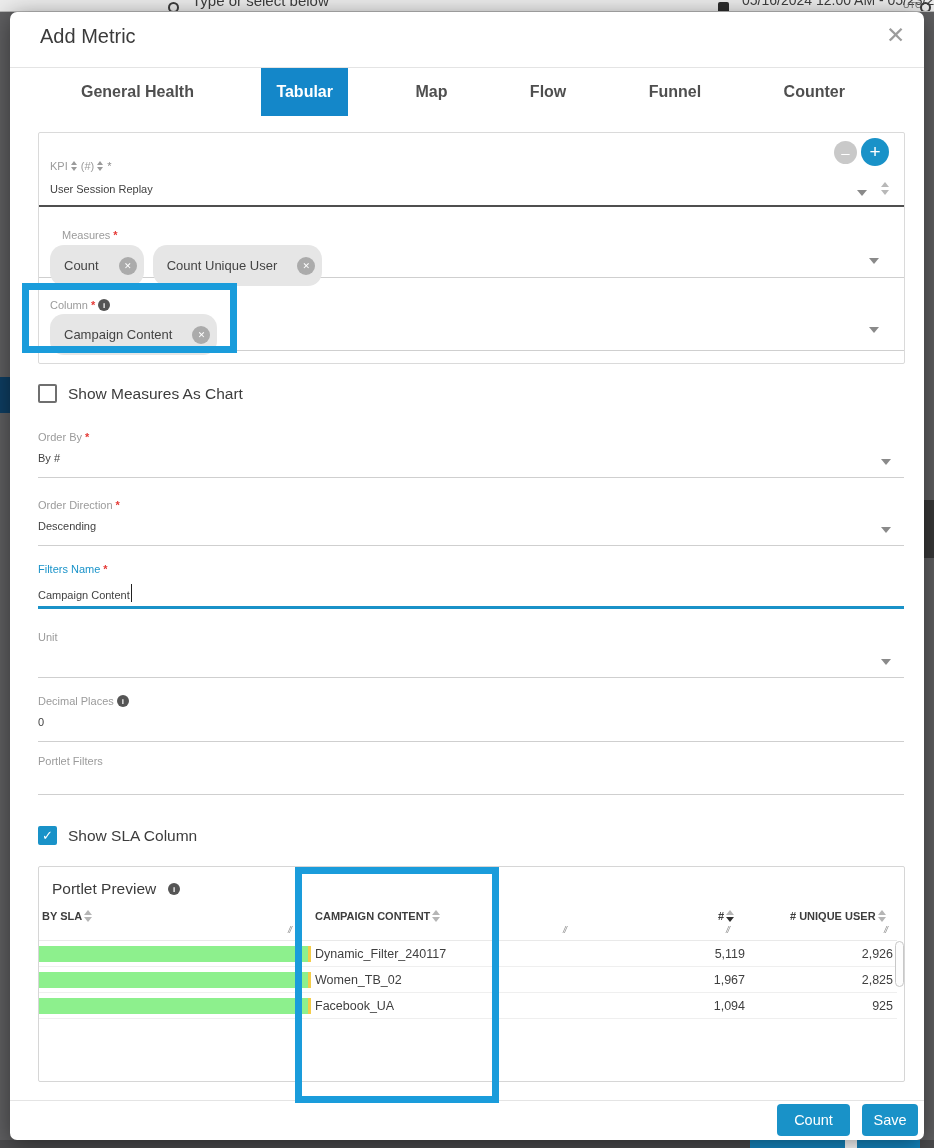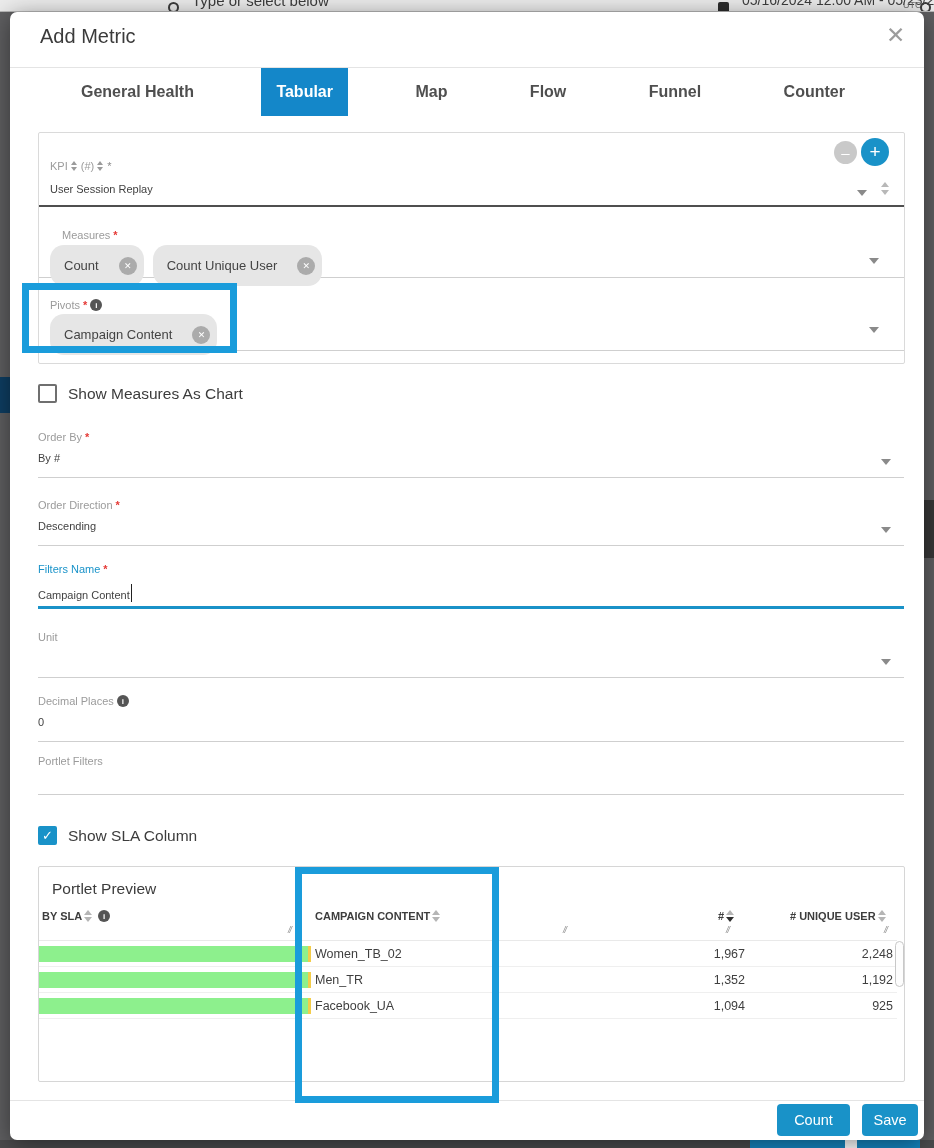--- a/index.html
+++ b/index.html
@@ -65,21 +65,21 @@
   .info-icon { width:12px; height:12px; border-radius:50%; background:#555; color:#fff; font-size:8px; font-weight:700; display:inline-flex; align-items:center; justify-content:center; font-style:normal; }
 
   .cb { width:19px; height:19px; border:2px solid #6f6f6f; border-radius:2px; z-index:3; cursor:pointer; display:flex; align-items:center; justify-content:center; color:transparent; font-size:13px; }
   .cb.checked { background:#1992c8; border-color:#1992c8; color:#fff; }
   .cb-label { font-size:15.5px; color:#3c3c3c; z-index:3; }
 
   .cursor-line { display:inline-block; width:1.5px; height:18px; background:#222; vertical-align:-3px; margin-left:1px; }
 
   
   .preview { left:38px; top:866px; width:867px; height:216px; border:1px solid #d6d6d6; border-radius:2px; background:#fff; z-index:2; }
-  .pv-title { left:52px; top:880px; font-size:15.5px; color:#3c3c3c; z-index:3; display:flex; align-items:center; gap:12px;flex-direction:column; }
+  .pv-title { left:52px; top:880px; font-size:15.5px; color:#3c3c3c; z-index:3; display:flex; align-items:center; gap:12px; }
   .th { font-size:11px; font-weight:700; color:#3d3d3d; z-index:3; display:flex; align-items:flex-start; gap:2px; cursor:pointer; white-space:nowrap; }
   .sortcol { display:inline-flex; flex-direction:column; gap:2px; }
   .sortcol i { display:block; width:0; height:0; border-left:4px solid transparent; border-right:4px solid transparent; }
   .sortcol .up { border-bottom:5px solid #b5b5b5; }
   .sortcol .dn { border-top:5px solid #b5b5b5; }
   .sortcol.desc .dn { border-top-color:#2e2e2e; }
   .rhandle { font-size:9px; font-style:italic; color:#8f8f8f; z-index:3; letter-spacing:-1px; cursor:col-resize; }
 
   .rows { left:39px; top:940px; width:858px; border-top:1px solid #e9e9e9; z-index:2; }
   .prow { position:relative; height:26px; border-bottom:1px solid #efefef; }
@@ -184,21 +184,21 @@
     </div>
     <div class="chip">
       <span>Count Unique User</span>
       <span class="chip-x">✕</span>
     </div>
   </div>
 <div class="abs caret" style="left:869px;top:258px"></div>
 <div class="abs uline" style="left:39px;top:277px;width:865px"></div>
 
 <div class="abs flabel" style="left:50px;top:299px">
-  <span>Pivots</span>
+  <span>Column</span>
     <span class="req">*</span>
     <span class="info-icon">i</span>
 </div>
 <div class="abs chips" style="left:50px;top:314px">
 
 <div class="chip">
       <span>Campaign Content</span>
       <span class="chip-x">✕</span>
     </div>
   </div>
@@ -293,29 +293,29 @@
 </div>
 <span class="abs rhandle" style="left:288px;top:925px">//</span>
 <span class="abs rhandle" style="left:563px;top:925px">//</span>
 <span class="abs rhandle" style="left:726px;top:925px">//</span>
 <span class="abs rhandle" style="left:884px;top:925px">//</span>
 
 <div class="abs rows">
 
     <div class="prow">
     <div class="sla-bar"></div>
+    <div class="cell-name">Dynamic_Filter_240117</div>
+    <div class="cell-num cell-count">5,119</div>
+    <div class="cell-num cell-unique">2,926</div>
+  </div>
+    <div class="prow">
+    <div class="sla-bar"></div>
     <div class="cell-name">Women_TB_02</div>
     <div class="cell-num cell-count">1,967</div>
-    <div class="cell-num cell-unique">2,248</div>
-  </div>
-    <div class="prow">
-    <div class="sla-bar"></div>
-    <div class="cell-name">Men_TR</div>
-    <div class="cell-num cell-count">1,352</div>
-    <div class="cell-num cell-unique">1,192</div>
+    <div class="cell-num cell-unique">2,825</div>
   </div>
     <div class="prow">
     <div class="sla-bar"></div>
     <div class="cell-name">Facebook_UA</div>
     <div class="cell-num cell-count">1,094</div>
     <div class="cell-num cell-unique">925</div>
   </div>
   </div>
 <div class="abs scroll-thumb"></div>
 

